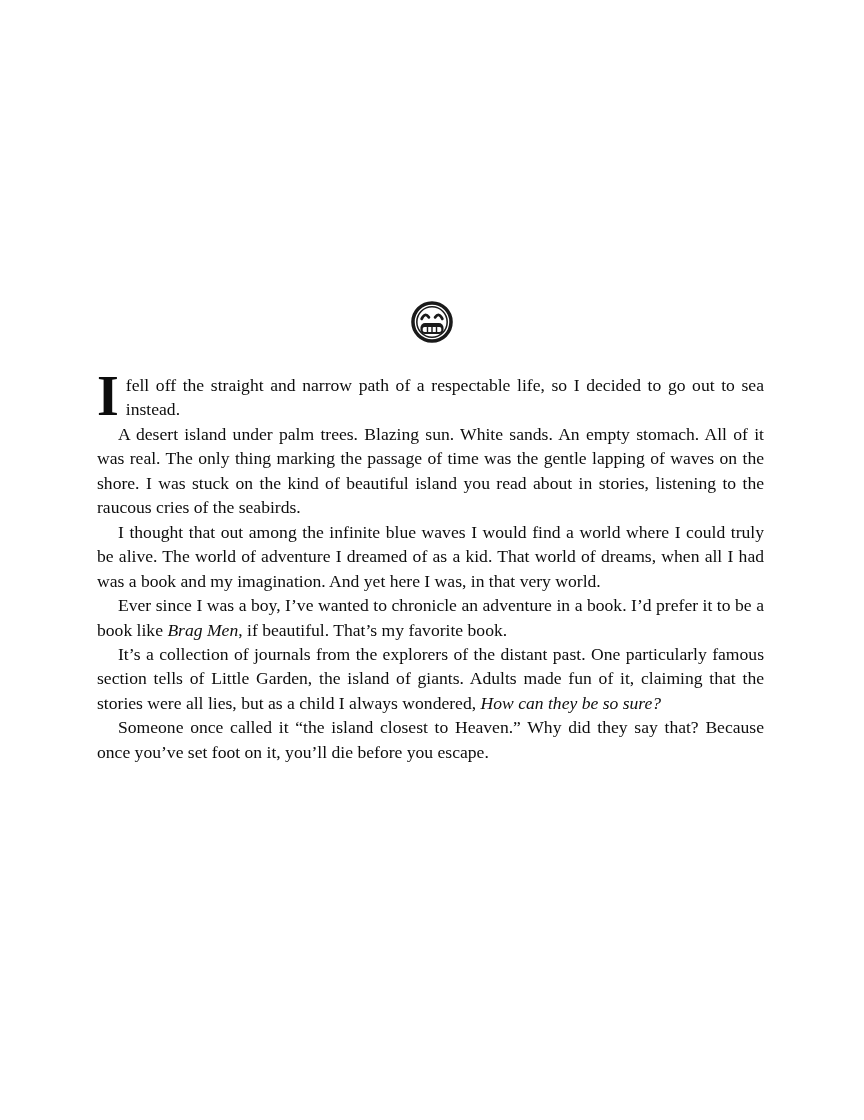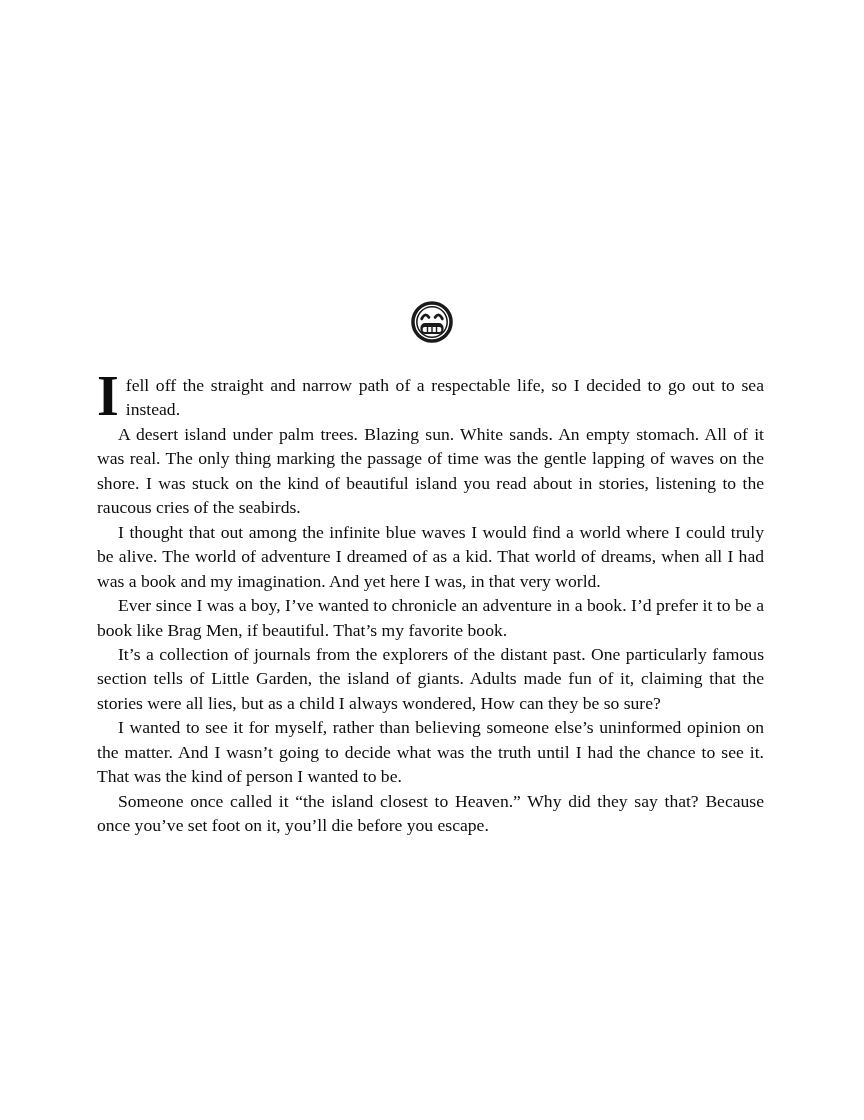--- a/index.html
+++ b/index.html
@@ -36,21 +36,21 @@
   p.body-para { text-indent: 21px; }
   p.opening-para { text-indent: 0; }
   .drop-cap {
     float: left;
     font-size: 56px;
     line-height: 45px;
     font-weight: bold;
     padding: 1px 7px 0 0;
     font-family: "Liberation Serif", "DejaVu Serif", serif;
   }
-  .italic { }
+  .italic { font-style: italic; }
 </style>
 </head>
 <body>
 
 <div class="page">
 
   <div class="ornament-wrap">
     <svg width="44" height="44" viewBox="0 0 40 40">
       <circle cx="20" cy="20" r="17.3" fill="#ffffff" stroke="#1a1a1a" stroke-width="3.2"></circle>
       <circle cx="20" cy="20" r="13.8" fill="#ffffff" stroke="#1a1a1a" stroke-width="1.4"></circle>
@@ -66,18 +66,17 @@
 
   <div class="text-block">
     <p class="opening-para">
       <span class="drop-cap">I</span><span><span>fell off the straight and narrow path of a respectable life, so I decided to go out to sea instead.</span></span>
     </p>
     <div>
         <p class="body-para"><span>A desert island under palm trees. Blazing sun. White sands. An empty stomach. All of it was real. The only thing marking the passage of time was the gentle lapping of waves on the shore. I was stuck on the kind of beautiful island you read about in stories, listening to the raucous cries of the seabirds.</span></p>
         <p class="body-para"><span>I thought that out among the infinite blue waves I would find a world where I could truly be alive. The world of adventure I dreamed of as a kid. That world of dreams, when all I had was a book and my imagination. And yet here I was, in that very world.</span></p>
         <p class="body-para"><span>Ever since I was a boy, I’ve wanted to chronicle an adventure in a book. I’d prefer it to be a book like </span><span class="italic">Brag Men</span><span>, if beautiful. That’s my favorite book.</span></p>
         <p class="body-para"><span>It’s a collection of journals from the explorers of the distant past. One particularly famous section tells of Little Garden, the island of giants. Adults made fun of it, claiming that the stories were all lies, but as a child I always wondered, </span><span class="italic">How can they be so sure?</span></p>
-        <p class="body-para"><span>I wanted to see it for myself, rather than believing someone else’s uninformed opinion on the matter. And I wasn’t going to decide what was the truth until I had the chance to see it. That was the kind of person I wanted to be.</span></p>
         <p class="body-para"><span>Someone once called it “the island closest to Heaven.” Why did they say that? Because once you’ve set foot on it, you’ll die before you escape.</span></p>
       </div>
   </div>
 
 </div>
 
 </body></html>

